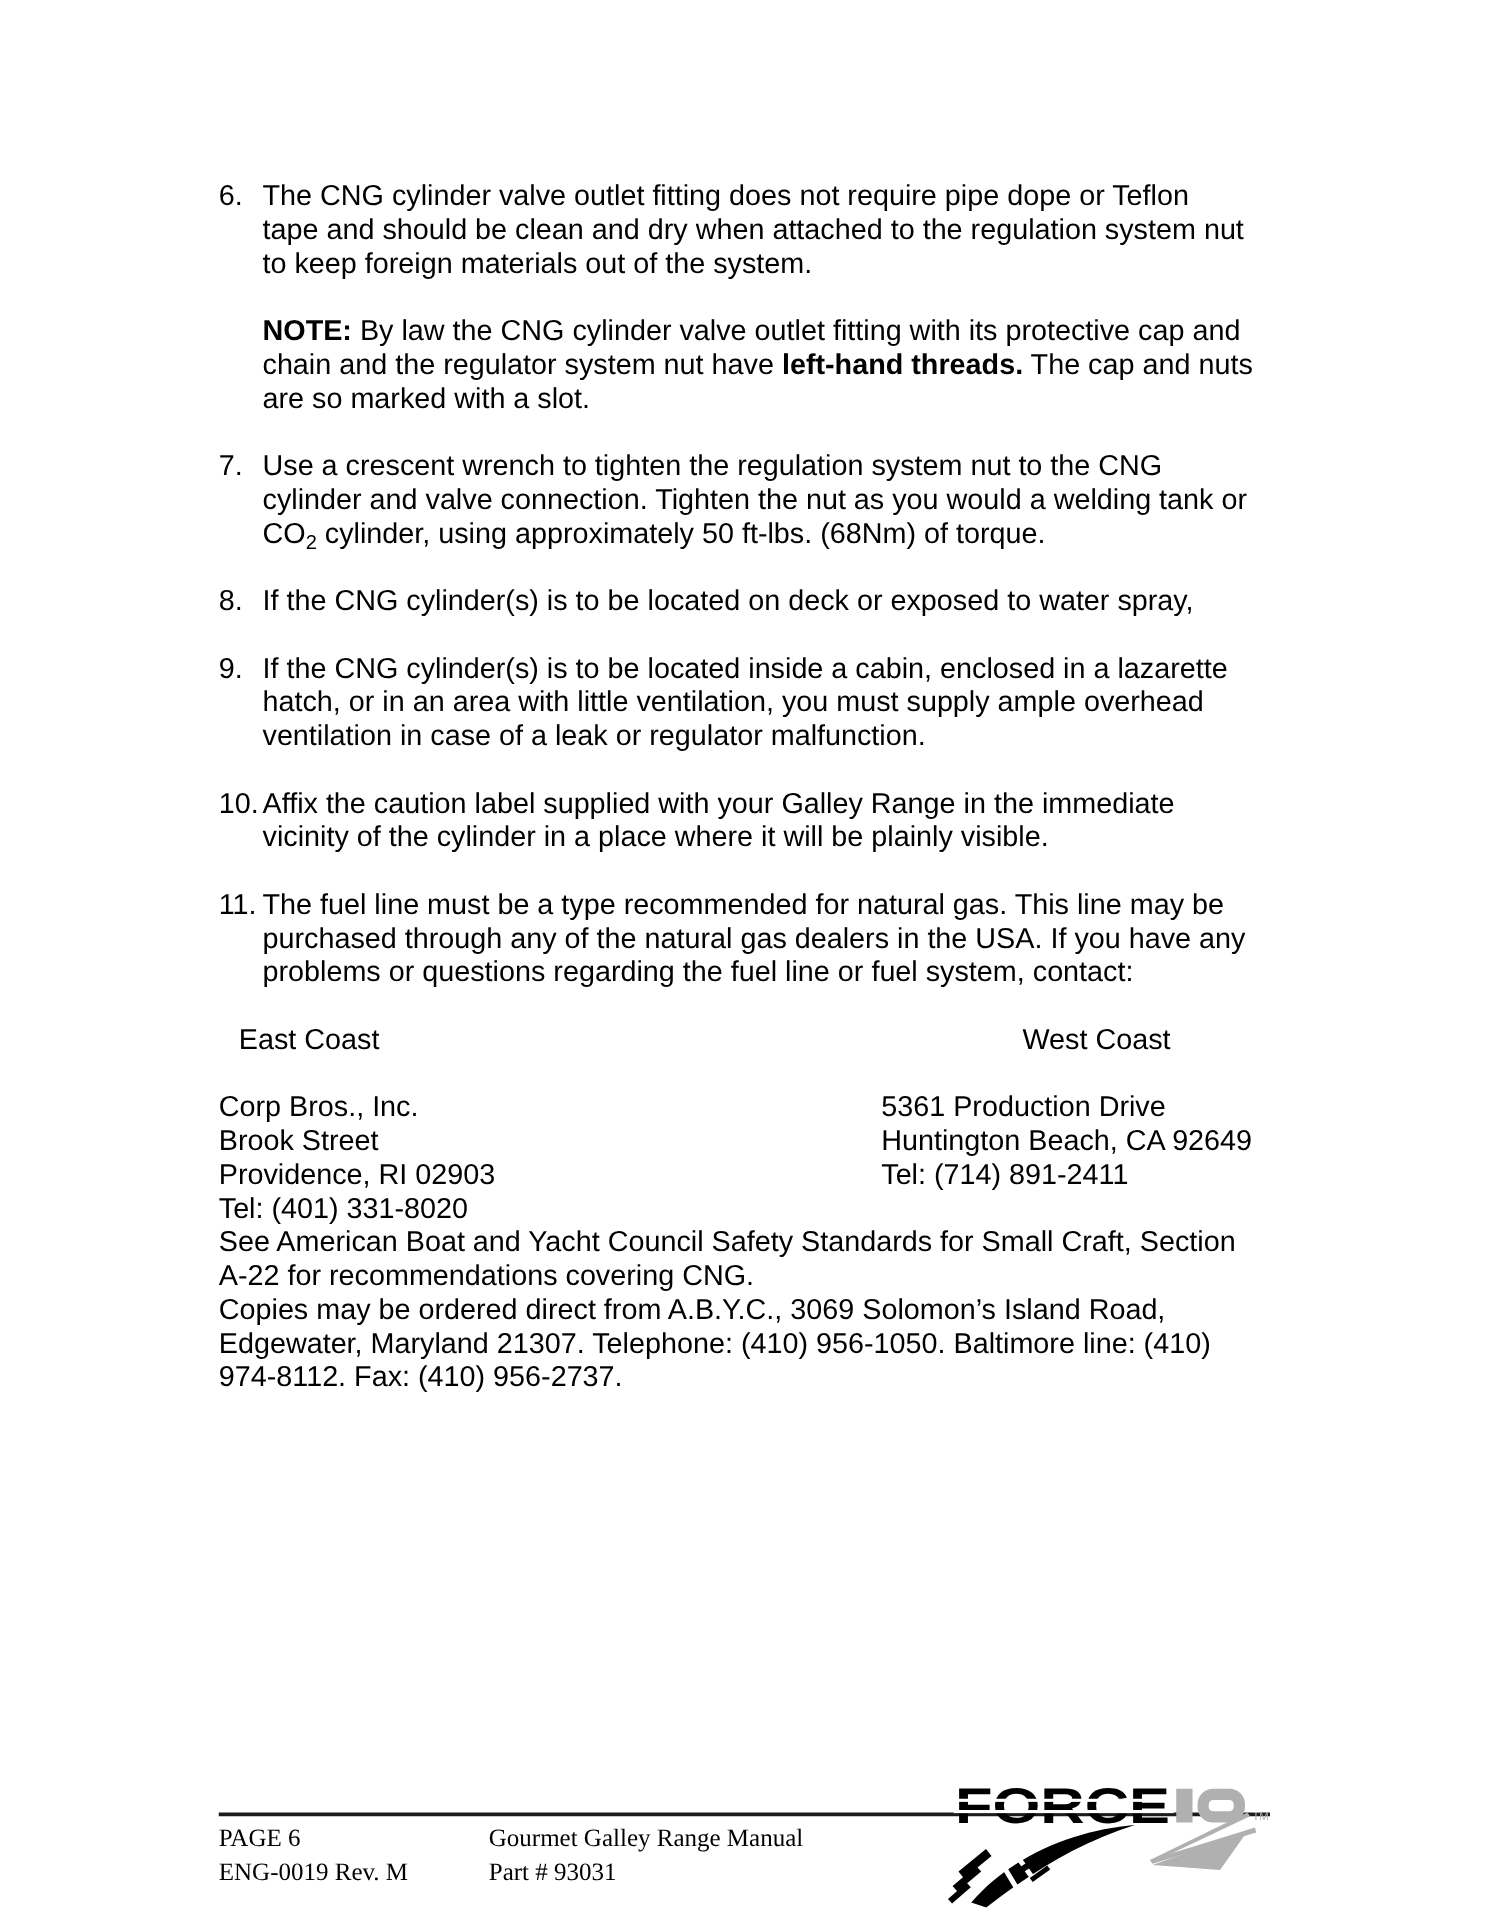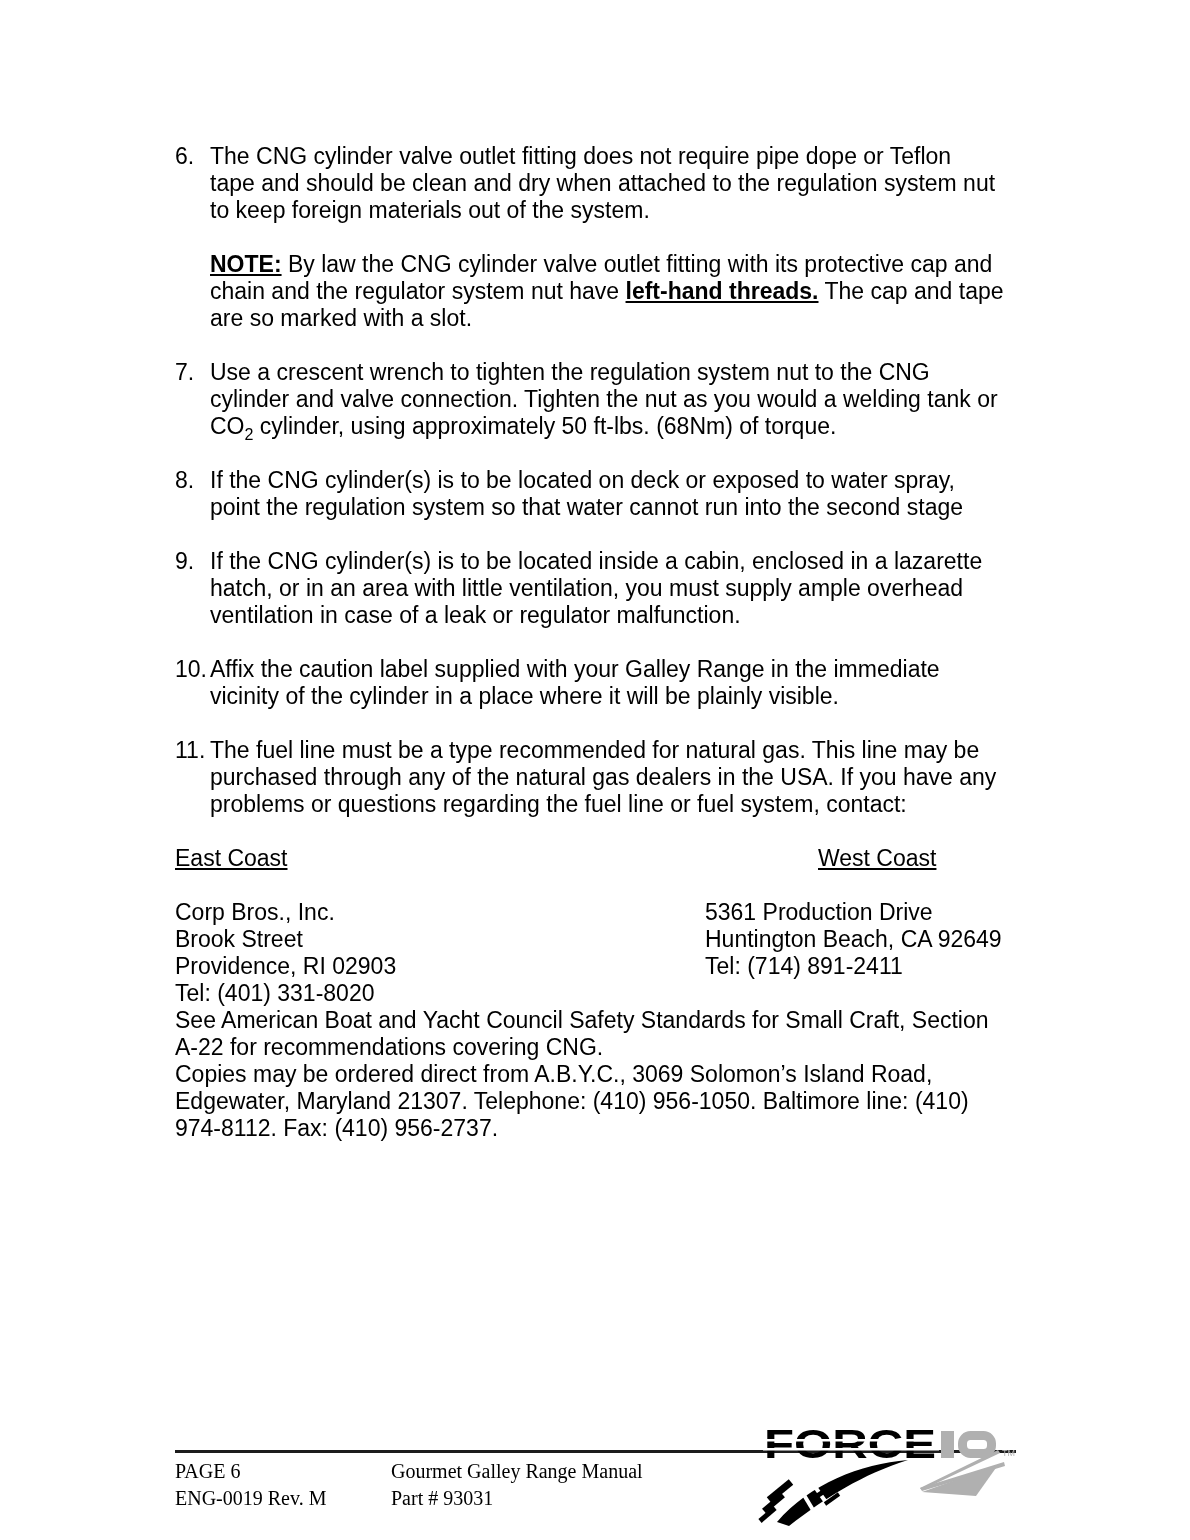--- a/index.html
+++ b/index.html
@@ -13,26 +13,26 @@
     width: 860px;
     font-size: 23px;
     line-height: 27px;
   }
 
   .block { display: flex; margin-bottom: 27px; }
   .block .num { width: 35px; flex: none; }
   .block.note { margin-left: 35px; }
   .line { white-space: nowrap; }
   .b { font-weight: bold; }
-  .u { text-decoration: underline; }
+  .u { }
   sub { font-size: 70%; line-height: 0; }
 
   .contacts { position: relative; }
   .contact-headings { position: relative; height: 27px; margin-bottom: 27px; }
-  .heading-east { position: absolute; left: 0; }
+  .heading-east { position: absolute; left: 16px; }
   .heading-west { position: absolute; left: 627px; margin-left: 16px; }
   .contact-cols { position: relative; margin-bottom: 27px; }
   .col-east { position: absolute; left: 0; top: 0; }
   .col-west { margin-left: 530px; }
   .contact-cols::after { content: ""; display: block; clear: both; }
 
   .closing { margin-bottom: 27px; }
 
   .footer { position: absolute; left: 175px; top: 1450px; width: 841px; }
   .footer-rule { border-top: 3px solid #1c1c1c; width: 841px; height: 0; }
@@ -59,37 +59,36 @@
         <span class="num">6.</span>
         <div class="block-text">
           <div class="line"><span>The CNG cylinder valve outlet fitting does not require pipe dope or Teflon</span></div>
           <div class="line"><span>tape and should be clean and dry when attached to the regulation system nut</span></div>
           <div class="line"><span>to keep foreign materials out of the system.</span></div>
         </div>
       </div>
       <div class="block note">
         <div class="block-text">
           <div class="line"><span class="b u">NOTE:</span><span> By law the CNG cylinder valve outlet fitting with its protective cap and</span></div>
-          <div class="line"><span>chain and the regulator system nut have </span><span class="b u">left-hand threads.</span><span> The cap and tape</span></div>
+          <div class="line"><span>chain and the regulator system nut have </span><span class="b u">left-hand threads.</span><span> The cap and nuts</span></div>
           <div class="line"><span>are so marked with a slot.</span></div>
         </div>
       </div>
       <div class="block numbered">
         <span class="num">7.</span>
         <div class="block-text">
           <div class="line"><span>Use a crescent wrench to tighten the regulation system nut to the CNG</span></div>
           <div class="line"><span>cylinder and valve connection. Tighten the nut as you would a welding tank or</span></div>
           <div class="line"><span>CO</span><sub>2</sub><span> cylinder, using approximately 50 ft-lbs. (68Nm) of torque.</span></div>
         </div>
       </div>
       <div class="block numbered">
         <span class="num">8.</span>
         <div class="block-text">
           <div class="line"><span>If the CNG cylinder(s) is to be located on deck or exposed to water spray,</span></div>
-          <div class="line"><span>point the regulation system so that water cannot run into the second stage</span></div>
         </div>
       </div>
       <div class="block numbered">
         <span class="num">9.</span>
         <div class="block-text">
           <div class="line"><span>If the CNG cylinder(s) is to be located inside a cabin, enclosed in a lazarette</span></div>
           <div class="line"><span>hatch, or in an area with little ventilation, you must supply ample overhead</span></div>
           <div class="line"><span>ventilation in case of a leak or regulator malfunction.</span></div>
         </div>
       </div>

